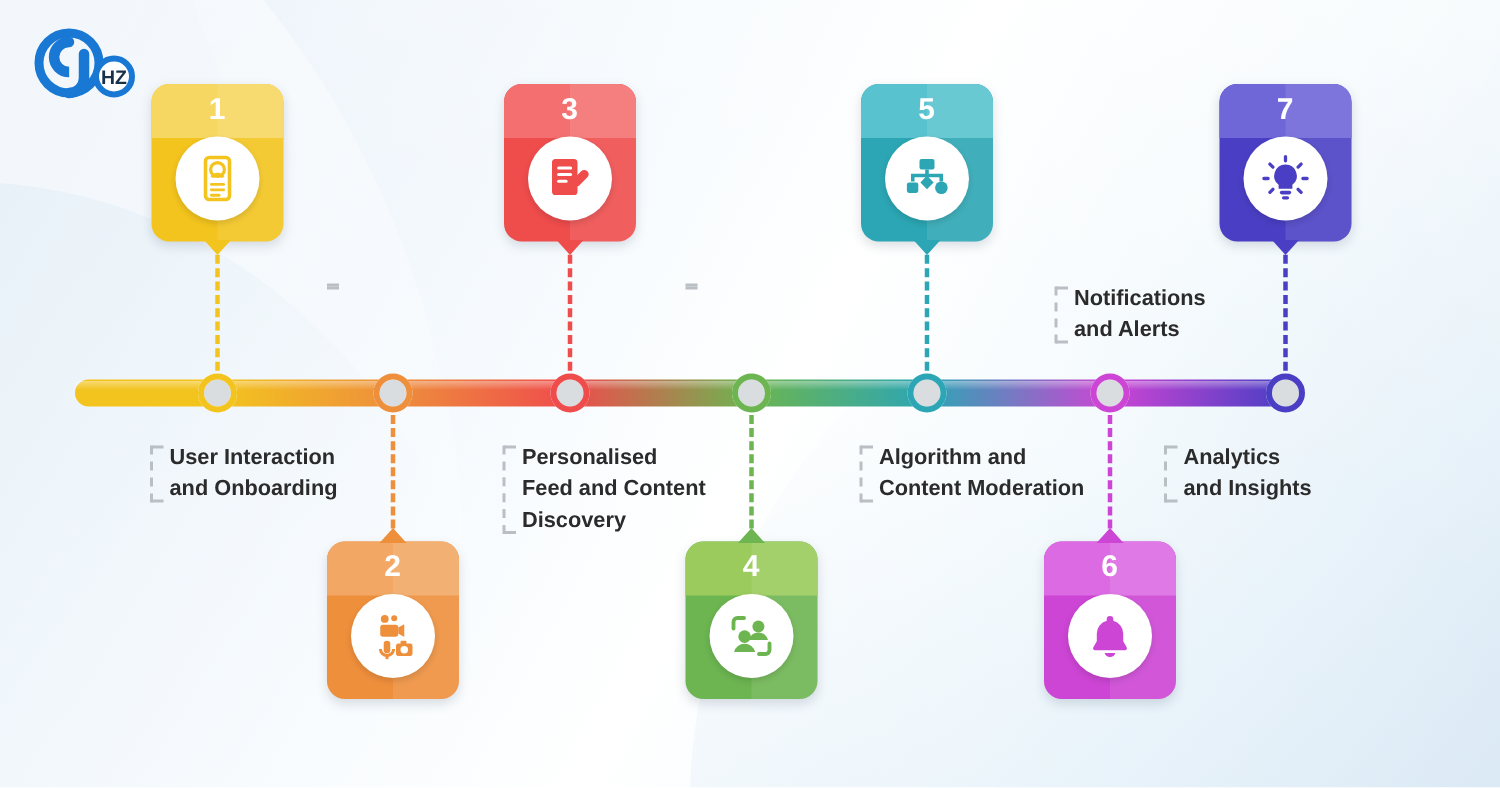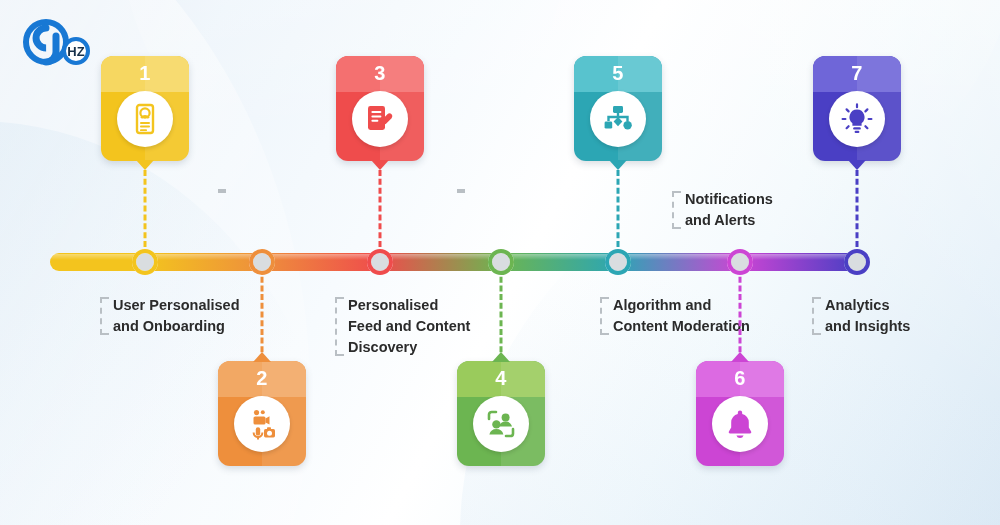--- a/index.html
+++ b/index.html
@@ -140,21 +140,21 @@
               <rect x="11" y="22.6" width="10" height="1.9" rx=".9"></rect>
               <rect x="11" y="26.2" width="7" height="1.9" rx=".9"></rect>
             </svg>
           </span>
         </div>
         <div class="tail"></div>
       </div>
       <div class="marker" style="left: 145px; top: 262px; color: rgb(243, 196, 30); background: rgb(217, 221, 224);">
         <div class="ring"></div>
       </div>
-      <div class="label" style="left: 100px; top: 295px;"><span class="bracket"></span><span>User Personalised
+      <div class="label" style="left: 100px; top: 295px;"><span class="bracket"></span><span>User Interaction
 and Onboarding</span></div>
       <div class="conn" style="color: rgb(238, 143, 60); left: 262px; top: 268px; height: 93px;"></div>
       <div class="card down" style="left: 262px; top: 361px; background: rgb(238, 143, 60); color: rgb(238, 143, 60);">
         <div class="band" style="background: rgb(242, 168, 100);"></div>
         <div class="shine"></div>
         <div class="num">2</div>
         <div class="disc" style="color: rgb(238, 143, 60);">
           <span>
             <svg viewBox="0 0 32 32" fill="currentColor">
               <circle cx="10.5" cy="4.6" r="2.6"></circle>
@@ -237,41 +237,41 @@
               <rect x="2.6" y="18.6" width="7.6" height="7" rx="1.4"></rect>
               <circle cx="25.6" cy="22.2" r="4.2"></circle>
             </svg>
           </span>
         </div>
         <div class="tail"></div>
       </div>
       <div class="marker" style="left: 618px; top: 262px; color: rgb(44, 166, 180); background: rgb(217, 221, 224);">
         <div class="ring"></div>
       </div>
-      <div class="label" style="left: 600px; top: 295px;"><span class="bracket"></span><span>Algorithm and
+      <div class="label" style="left: 573px; top: 295px;"><span class="bracket"></span><span>Algorithm and
 Content Moderation</span></div>
       <div class="conn" style="color: rgb(204, 69, 212); left: 740px; top: 268px; height: 93px;"></div>
       <div class="card down" style="left: 740px; top: 361px; background: rgb(204, 69, 212); color: rgb(204, 69, 212);">
         <div class="band" style="background: rgb(220, 106, 226);"></div>
         <div class="shine"></div>
         <div class="num">6</div>
         <div class="disc" style="color: rgb(204, 69, 212);">
           <span>
             <svg viewBox="0 0 32 32" fill="currentColor">
               <path d="M16 2.6a2.2 2.2 0 0 1 2.2 2.2v1.1a8.6 8.6 0 0 1 6.6 8.4v5.2l2.3 4a1.3 1.3 0 0 1-1.1 2H6a1.3 1.3 0 0 1-1.1-2l2.3-4v-5.2a8.6 8.6 0 0 1 6.6-8.4V4.8A2.2 2.2 0 0 1 16 2.6z"></path>
               <path d="M12.4 27.4a3.8 3.8 0 0 0 7.2 0z"></path>
             </svg>
           </span>
         </div>
         <div class="tail"></div>
       </div>
       <div class="marker" style="left: 740px; top: 262px; color: rgb(204, 69, 212); background: rgb(217, 221, 224);">
         <div class="ring"></div>
       </div>
-      <div class="label" style="left: 672px; top: 189px;"><span class="bracket"></span><span>Notifications
+      <div class="label" style="left: 703px; top: 189px;"><span class="bracket"></span><span>Notifications
 and Alerts</span></div>
       <div class="conn" style="color: rgb(74, 63, 196); left: 857px; top: 161px; height: 95px;"></div>
       <div class="card up" style="left: 857px; top: 56px; background: rgb(74, 63, 196); color: rgb(74, 63, 196);">
         <div class="band" style="background: rgb(111, 102, 216);"></div>
         <div class="shine"></div>
         <div class="num">7</div>
         <div class="disc" style="color: rgb(74, 63, 196);">
           <span>
             <svg viewBox="0 0 32 32" fill="currentColor">
               <path d="M16 6.6a7.6 7.6 0 0 1 4.6 13.6v2.6h-9.2v-2.6A7.6 7.6 0 0 1 16 6.6z"></path>
@@ -281,16 +281,16 @@
                 <path d="M16 1.4v2.8M5.6 6.4l2 2M26.4 6.4l-2 2M1.6 16h2.8M27.6 16h2.8M5.6 25.2l2-2M26.4 25.2l-2-2"></path>
               </g>
             </svg>
           </span>
         </div>
         <div class="tail"></div>
       </div>
       <div class="marker" style="left: 857px; top: 262px; color: rgb(74, 63, 196); background: rgb(217, 221, 224);">
         <div class="ring"></div>
       </div>
-      <div class="label" style="left: 812px; top: 295px;"><span class="bracket"></span><span>Analytics
+      <div class="label" style="left: 776px; top: 295px;"><span class="bracket"></span><span>Analytics
 and Insights</span></div>
     </div>
 </div>
 
 </body></html>

